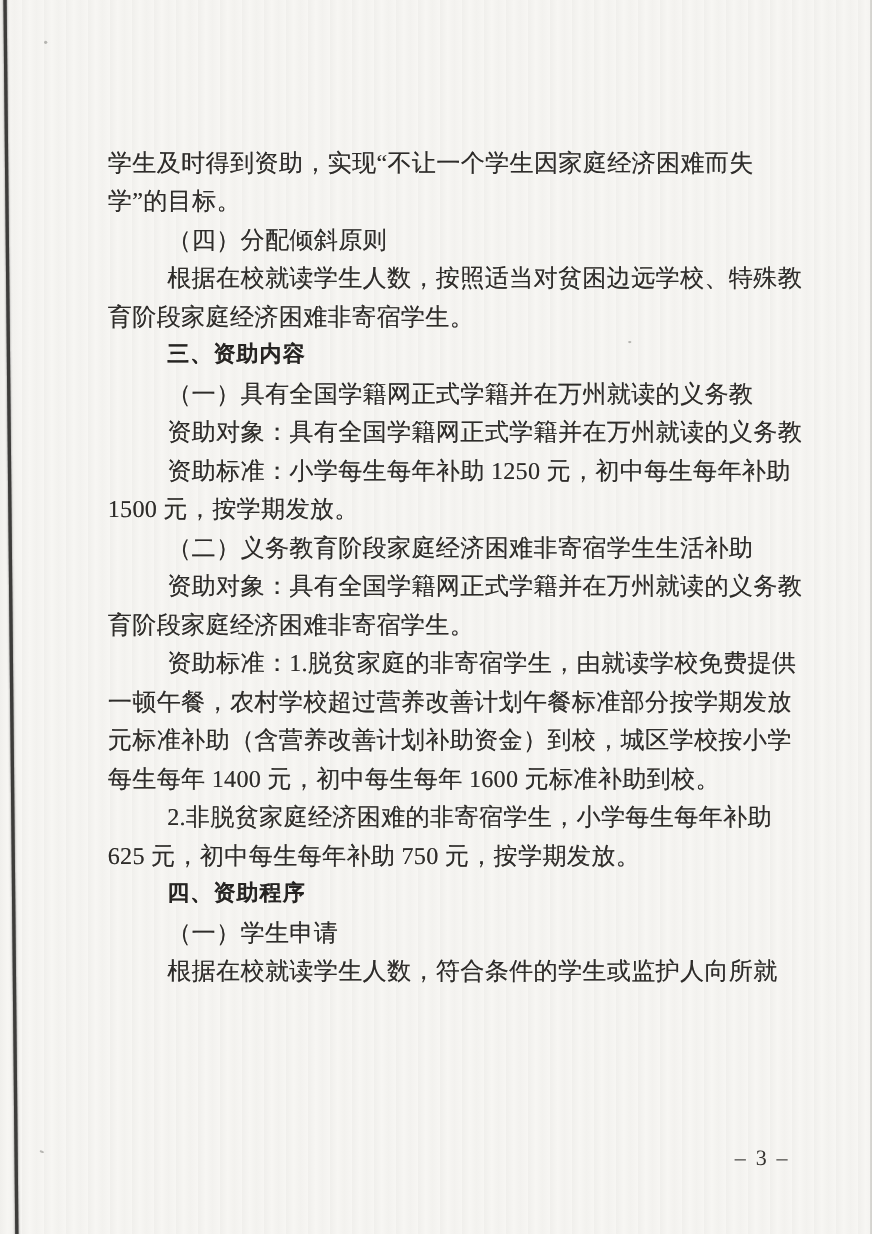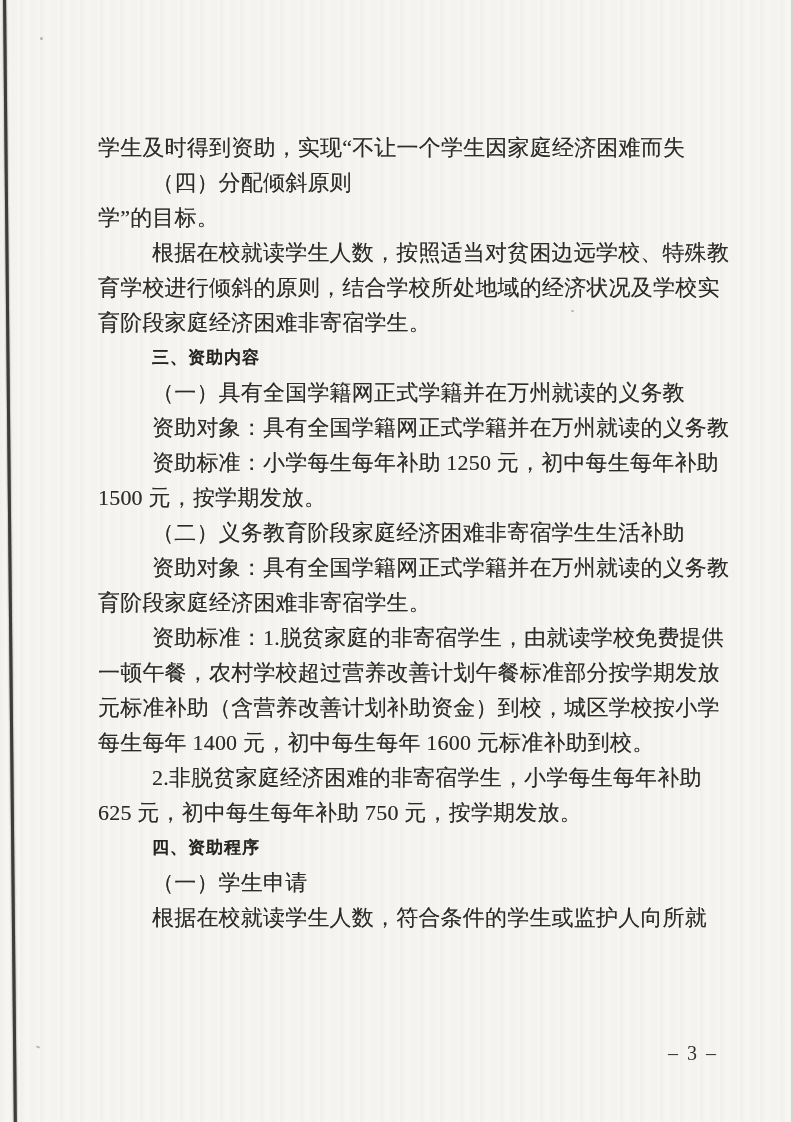--- a/index.html
+++ b/index.html
@@ -66,21 +66,21 @@
     white-space: nowrap;
     text-shadow: 0 0 0.5px rgba(60,58,55,0.55);
   }
   .line.indent {
     padding-left: 54px;
   }
   .line.heading {
     font-family: "Liberation Sans", "DejaVu Sans", sans-serif;
     font-weight: 700;
     color: #262422;
-    font-size: 17px;
+    font-size: 20px;
     letter-spacing: 1px;
   }
 
   .page-number {
     position: absolute;
     left: 668px;
     top: 1042px;
     font-size: 20px;
     letter-spacing: 2px;
     color: #34322f;
@@ -91,24 +91,23 @@
 <body>
 
 <div class="scan-edge"></div>
 <div class="scan-edge-right"></div>
 <div class="speck speck-1"></div>
 <div class="speck speck-2"></div>
 <div class="speck speck-3"></div>
 
 <div class="doc">
     <div class="line">学生及时得到资助，实现“不让一个学生因家庭经济困难而失</div>
+    <div class="line">学”的目标。</div>
     <div class="line indent">（四）分配倾斜原则</div>
-    <div class="line">学”的目标。</div>
     <div class="line indent">根据在校就读学生人数，按照适当对贫困边远学校、特殊教</div>
-    <div class="line">育学校进行倾斜的原则，结合学校所处地域的经济状况及学校实</div>
     <div class="line">育阶段家庭经济困难非寄宿学生。</div>
     <div class="line indent heading">三、资助内容</div>
     <div class="line indent">（一）具有全国学籍网正式学籍并在万州就读的义务教</div>
     <div class="line indent">资助对象：具有全国学籍网正式学籍并在万州就读的义务教</div>
     <div class="line indent">资助标准：小学每生每年补助 1250 元，初中每生每年补助</div>
     <div class="line">1500 元，按学期发放。</div>
     <div class="line indent">（二）义务教育阶段家庭经济困难非寄宿学生生活补助</div>
     <div class="line indent">资助对象：具有全国学籍网正式学籍并在万州就读的义务教</div>
     <div class="line">育阶段家庭经济困难非寄宿学生。</div>
     <div class="line indent">资助标准：1.脱贫家庭的非寄宿学生，由就读学校免费提供</div>

